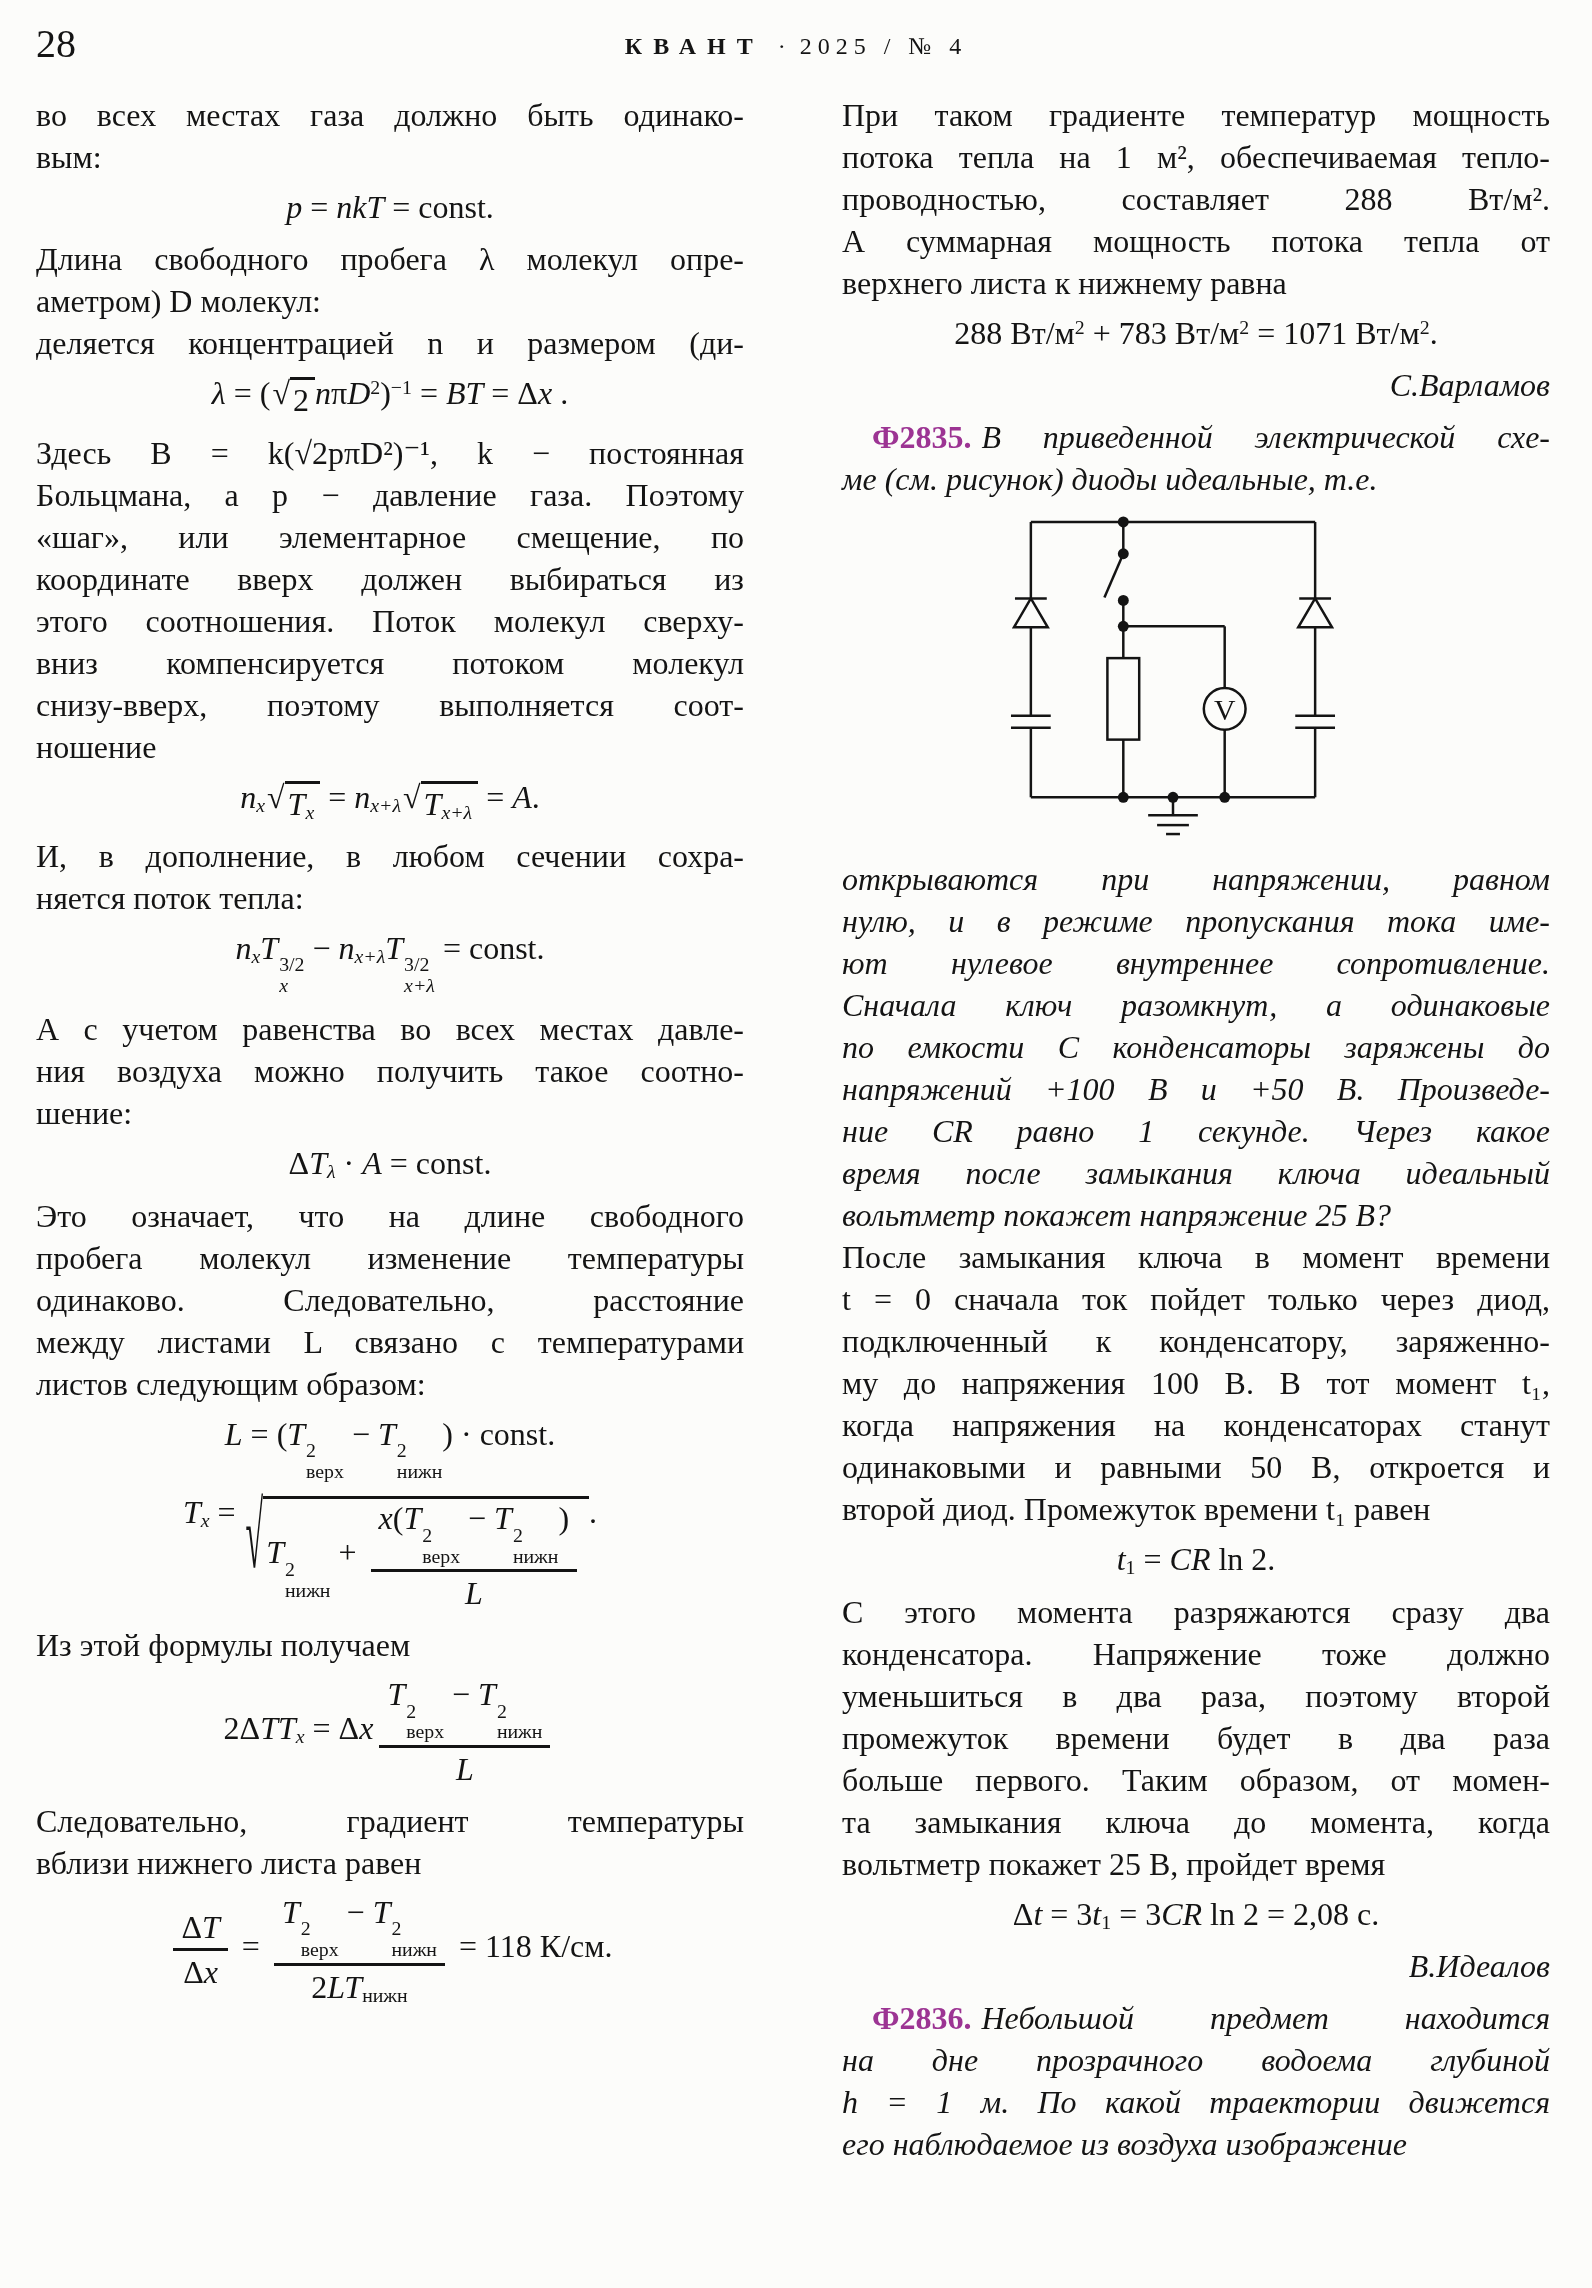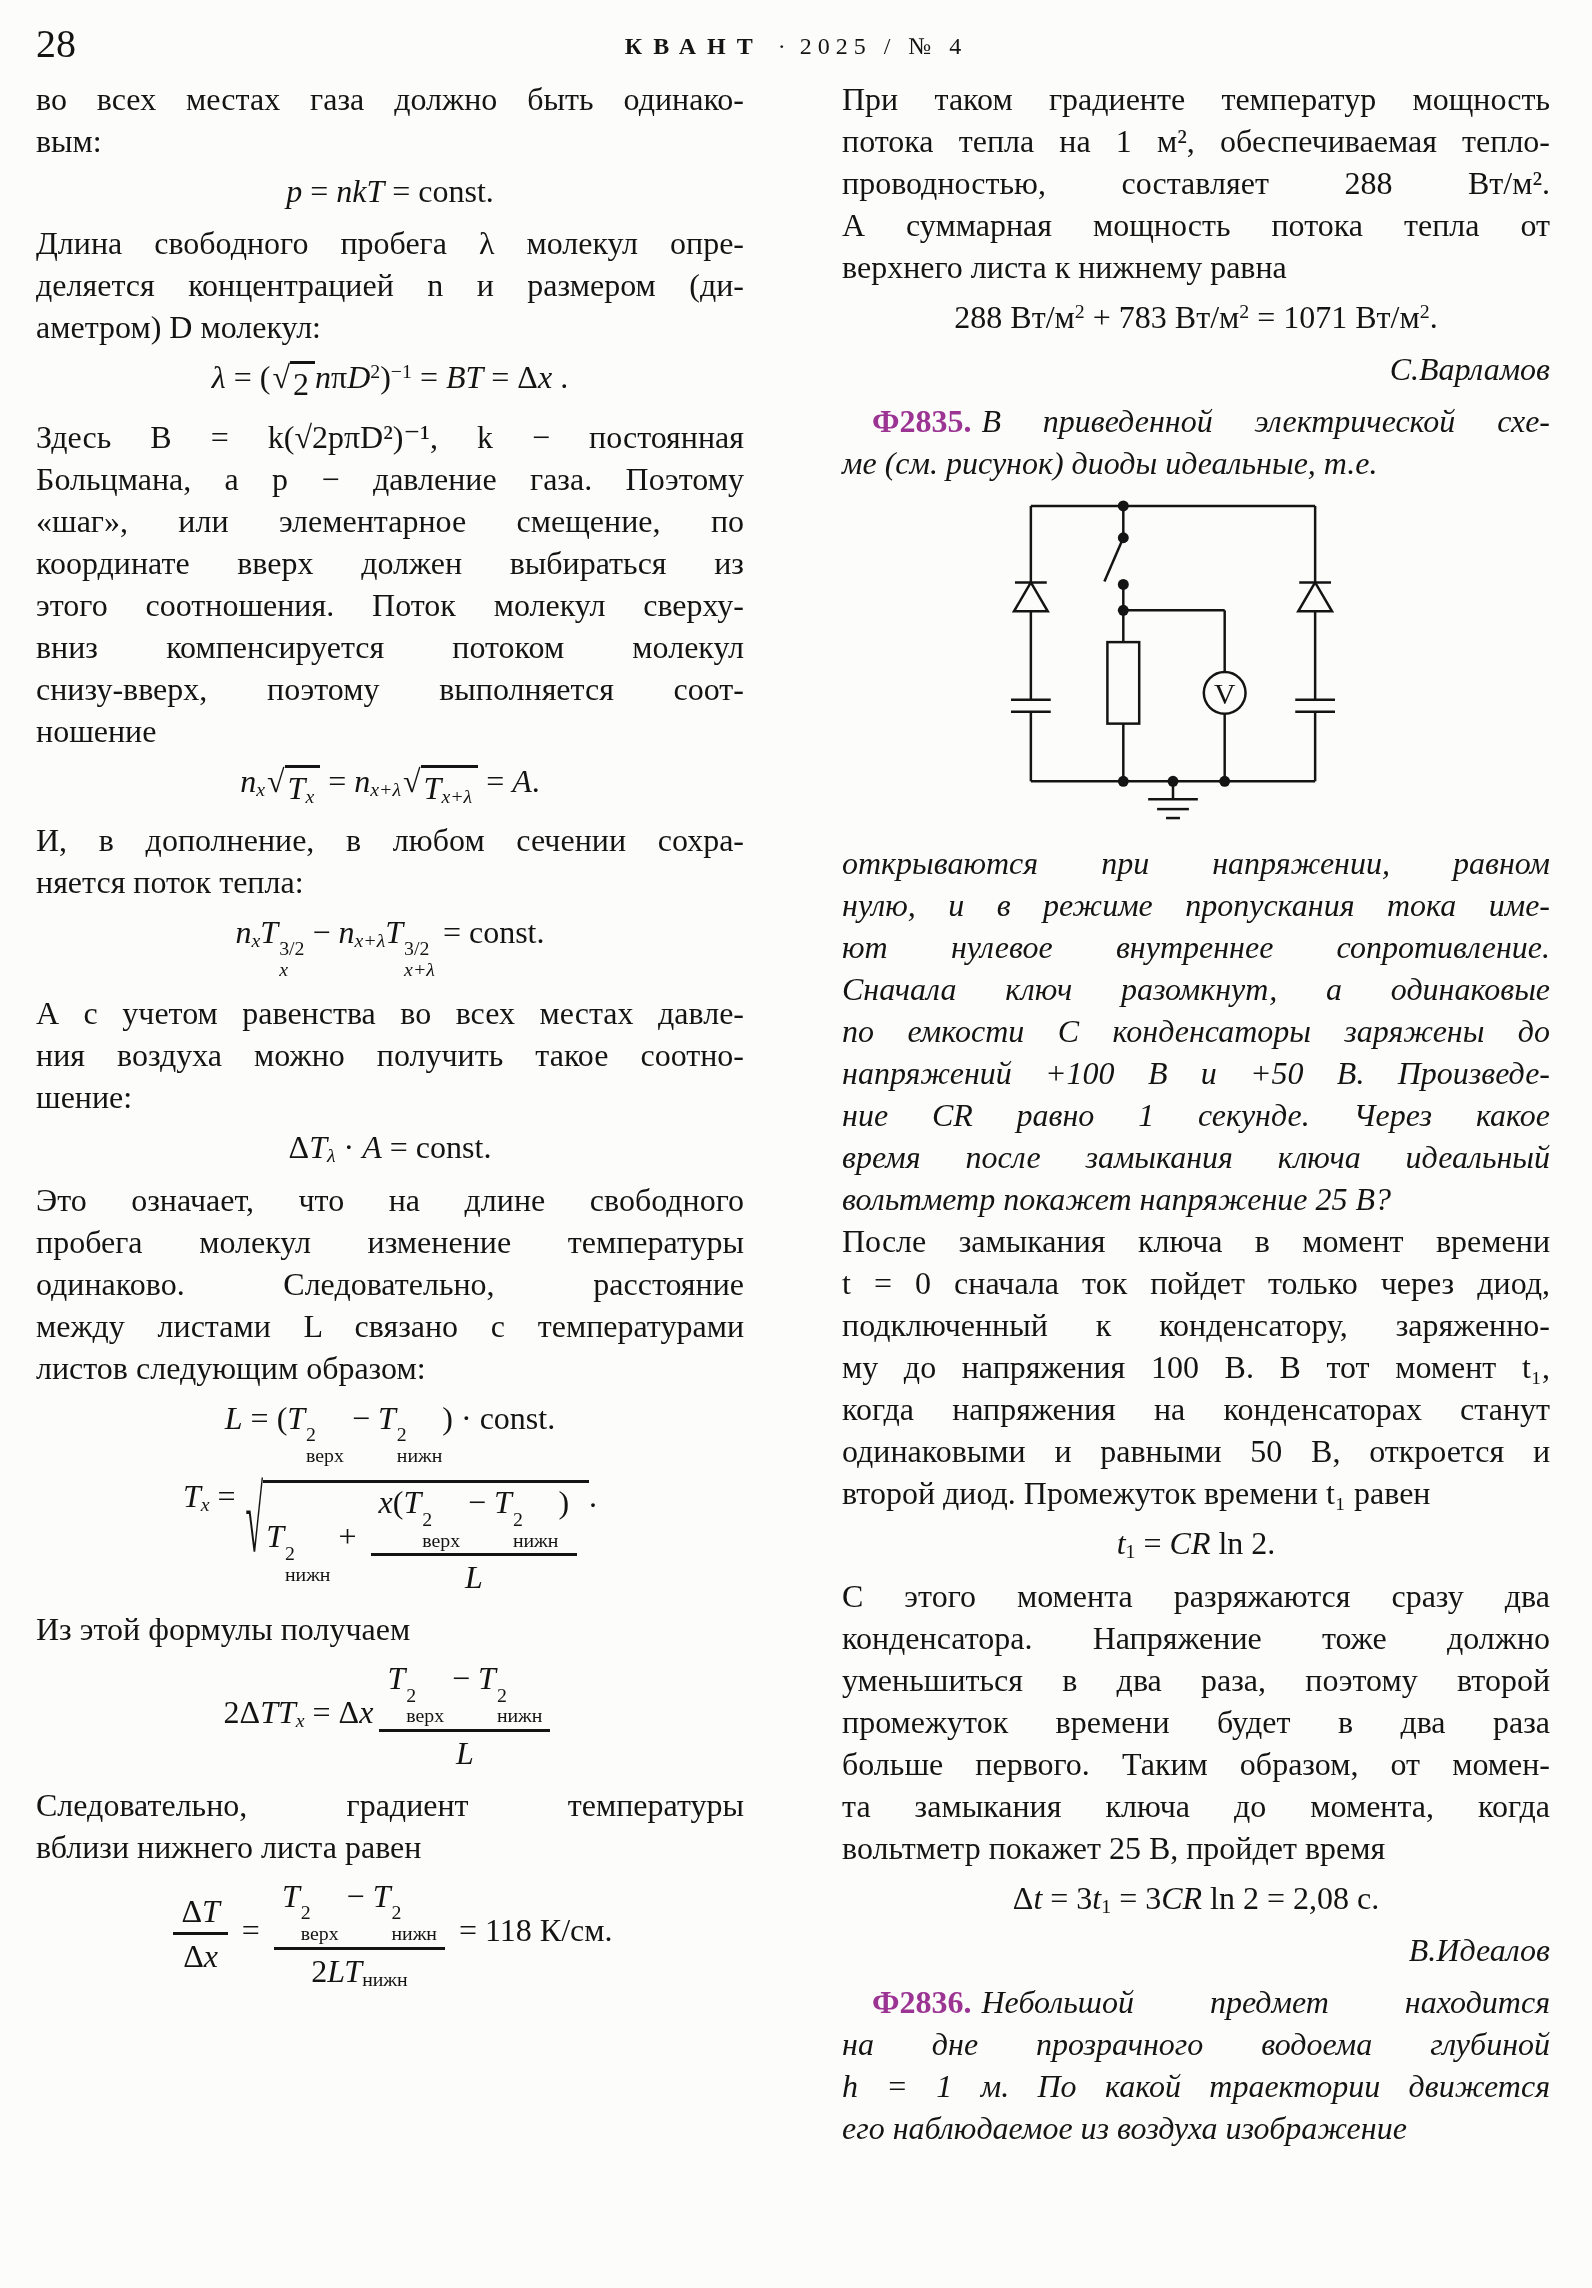--- a/index.html
+++ b/index.html
@@ -4,21 +4,21 @@
 <style>
   :root{ --accent:#9c3493; --text:#141414; --bg:#fcfcfa; }
   html,body{margin:0;padding:0;background:#e9e9e7;}
   .page{position:relative;width:1592px;height:2289px;background:var(--bg);color:var(--text);
         font-family:"Liberation Serif","DejaVu Serif",serif;overflow:hidden;}
   .page-num{position:absolute;left:36px;top:24px;font-size:40px;line-height:1;}
   .head-center{position:absolute;top:34px;left:0;width:100%;text-align:center;font-size:24px;line-height:1;}
   .journal{font-weight:bold;letter-spacing:11px;}
   .sep{padding:0 14px;}
   .issue{letter-spacing:6px;}
-  .cols{position:absolute;top:78px;left:36px;display:flex;gap:98px;}
+  .cols{position:absolute;top:94px;left:36px;display:flex;gap:98px;}
   .col{width:708px;font-size:32px;line-height:42px;}
   .line{text-align:justify;text-align-last:justify;-moz-text-align-last:justify;}
   .line.last{text-align-last:left;-moz-text-align-last:left;}
   .para.it{font-style:italic;}
   .para{margin:0;}
   .prob{margin-top:0;}
   .prob .line:first-child{text-indent:30px;}
   .plabel{font-style:normal;font-weight:bold;color:var(--accent);margin-right:10px;}
   .formula{text-align:center;margin:10px 0 12px;line-height:1.2;}
   .ti{font-style:italic;}
@@ -50,22 +50,22 @@
   </div>
   <div class="cols">
     <div class="col">
         <div class="para">
           <div class="line">во всех местах газа должно быть одинако-</div>
           <div class="line last">вым:</div>
         </div>
         <div class="formula"><span class="toks"><span class="ti">p</span><span class="tr"> = </span><span class="ti">nkT</span><span class="tr"> = const.</span></span></div>
         <div class="para">
           <div class="line">Длина свободного пробега λ молекул опре-</div>
+          <div class="line last">аметром) D молекул:</div>
           <div class="line">деляется концентрацией n и размером (ди-</div>
-          <div class="line last">аметром) D молекул:</div>
         </div>
         <div class="formula"><span class="toks"><span class="ti">λ</span><span class="tr"> = (</span><span class="sqrt">
               <span class="rad">√</span>
               <span class="radicand"><span class="tr">2</span></span>
             </span><span class="ti">n</span><span class="tr">π</span><span class="ti">D</span><sup class="tr">2</sup><span class="tr">)</span><sup class="tr">−1</sup><span class="tr"> = </span><span class="ti">BT</span><span class="tr"> = Δ</span><span class="ti">x</span><span class="tr"> .</span></span></div>
         <div class="para">
           <div class="line">Здесь  B = k(√2pπD²)⁻¹,  k  −  постоянная</div>
           <div class="line">Больцмана, а p − давление газа. Поэтому</div>
           <div class="line">«шаг», или элементарное смещение, по</div>
           <div class="line">координате вверх должен выбираться из</div>

